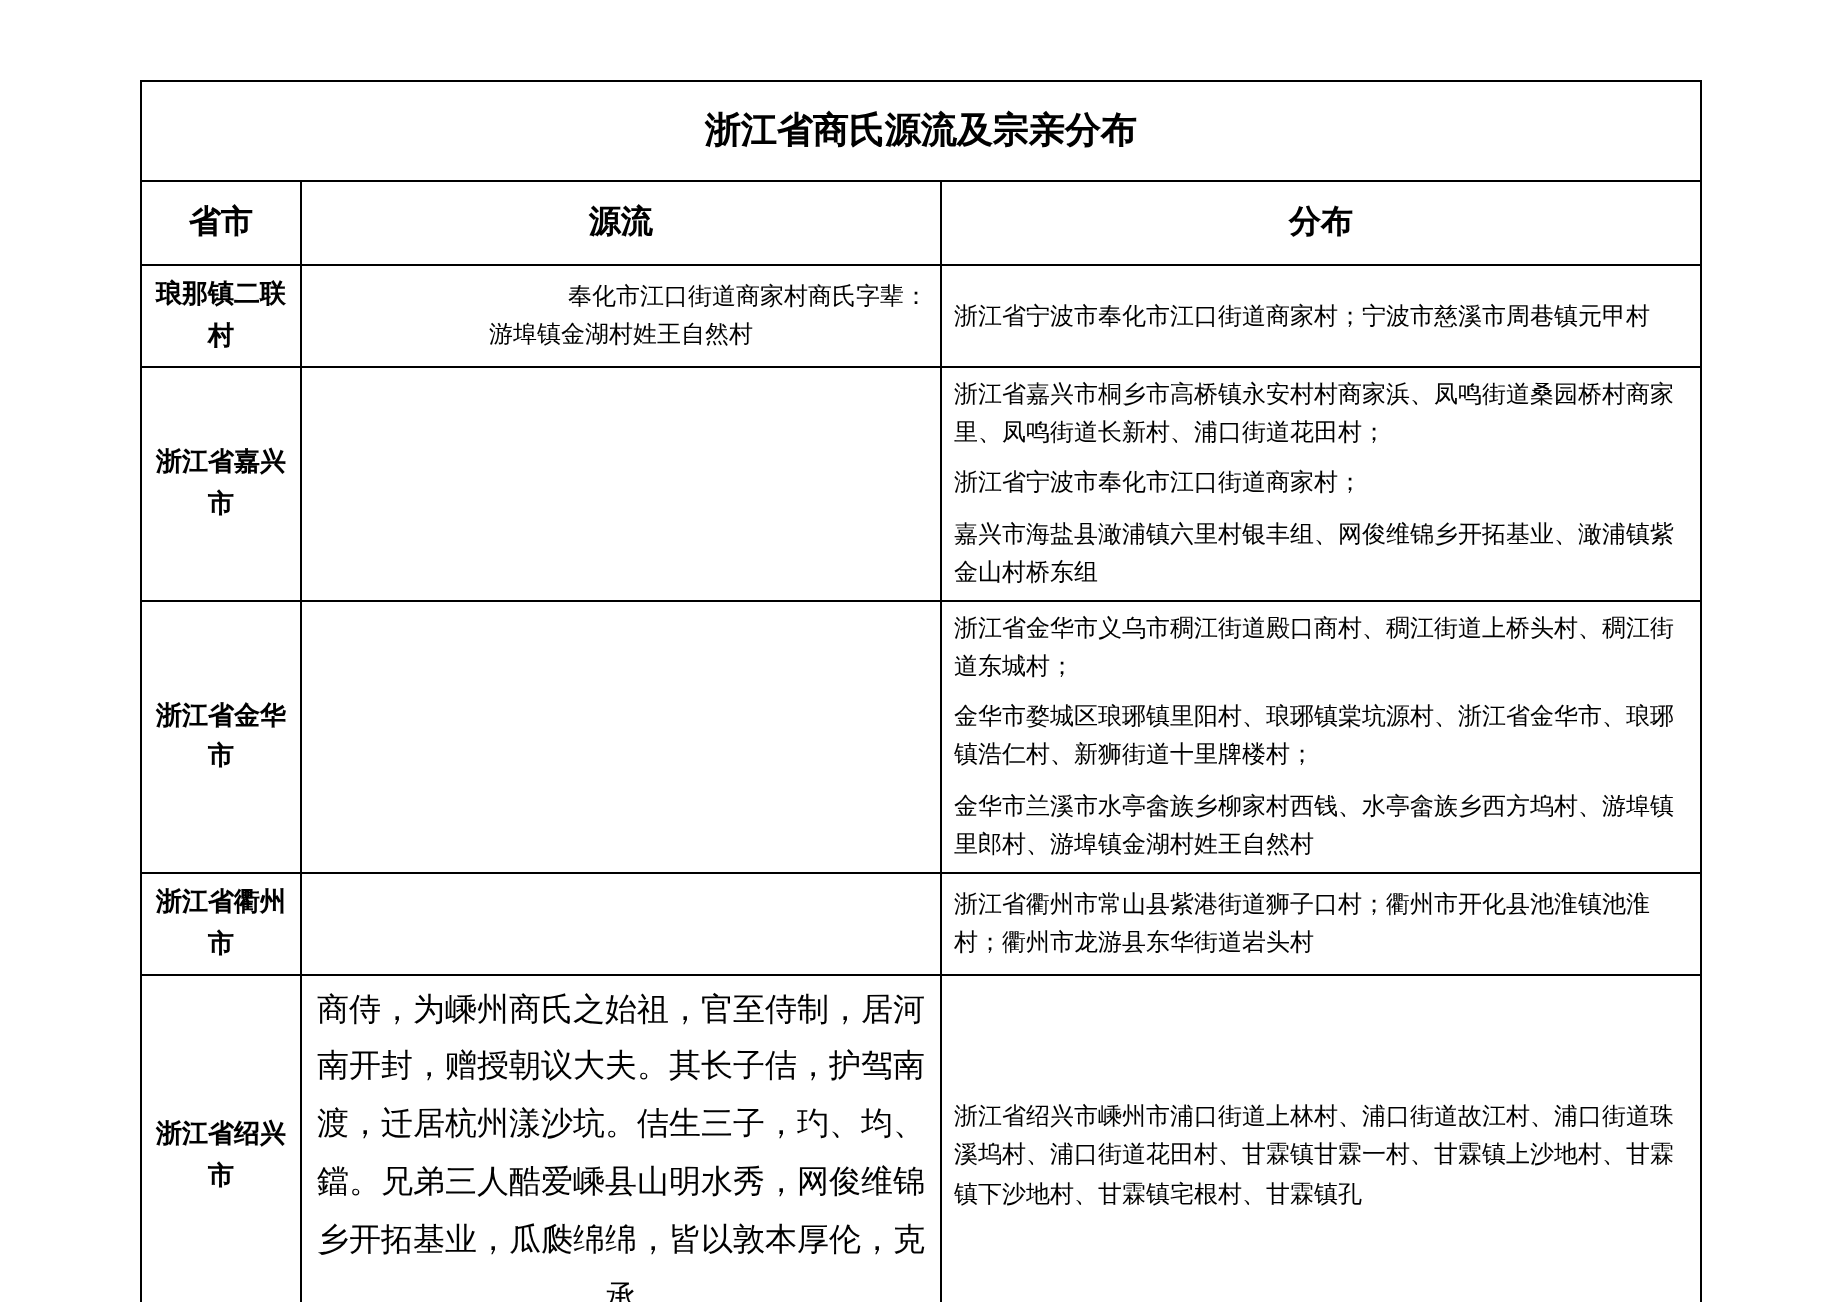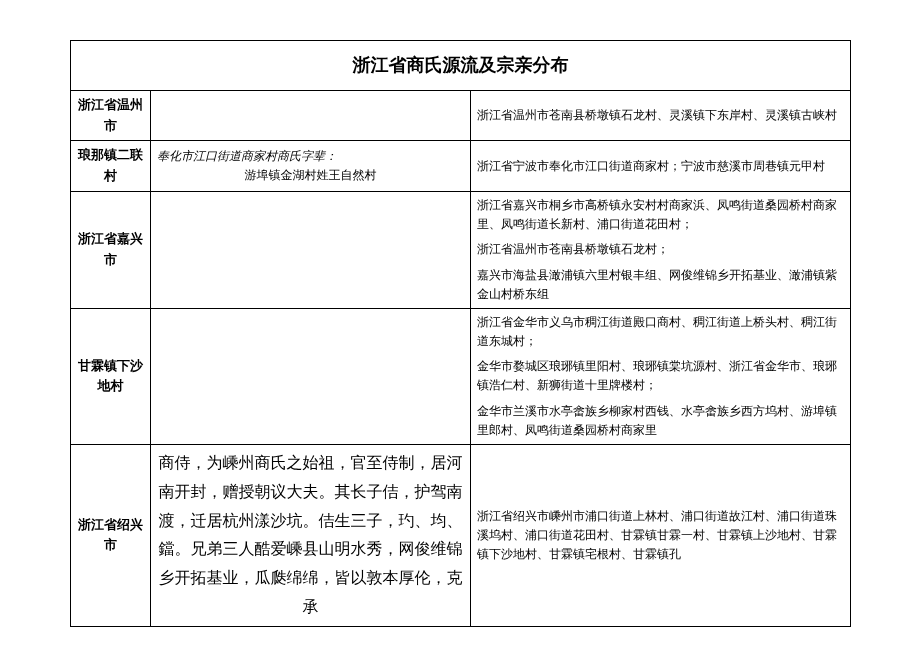--- a/index.html
+++ b/index.html
@@ -78,56 +78,61 @@
     <col class="col-province">
     <col class="col-origin">
     <col class="col-distribution">
   </colgroup>
 
   <tbody>
         <tr class="title-row">
     <td colspan="3">浙江省商氏源流及宗亲分布</td>
   </tr>
 
+  <tr class="header-row">
+    <td>省市</td>
+    <td>源流</td>
+    <td>分布</td>
+  </tr>
 
-  <tr>
-    <td class="col-province">浙江省温州市</td>
-    <td class="origin-content"></td>
-    <td class="dist-content">浙江省温州市苍南县桥墩镇石龙村、灵溪镇下东岸村、灵溪镇古峡村</td>
-  </tr>
 
   <tr>
     <td class="col-province">琅那镇二联村</td>
     <td class="origin-content">
-      <div style="text-align:left;font-style:italic;">奉化市江口街道商家村商氏字辈：</div>
+      <div style="text-align:right;">奉化市江口街道商家村商氏字辈：</div>
       <div>游埠镇金湖村姓王自然村</div>
     </td>
     <td class="dist-content">浙江省宁波市奉化市江口街道商家村；宁波市慈溪市周巷镇元甲村</td>
   </tr>
 
   <tr>
     <td class="col-province">浙江省嘉兴市</td>
     <td class="origin-content"></td>
     <td class="dist-content multi-para">
       <p>浙江省嘉兴市桐乡市高桥镇永安村村商家浜、凤鸣街道桑园桥村商家里、凤鸣街道长新村、浦口街道花田村；</p>
-      <p>浙江省温州市苍南县桥墩镇石龙村；</p>
+      <p>浙江省宁波市奉化市江口街道商家村；</p>
       <p>嘉兴市海盐县澉浦镇六里村银丰组、网俊维锦乡开拓基业、澉浦镇紫金山村桥东组</p>
     </td>
   </tr>
 
   <tr>
-    <td class="col-province">甘霖镇下沙地村</td>
+    <td class="col-province">浙江省金华市</td>
     <td class="origin-content"></td>
     <td class="dist-content multi-para">
       <p>浙江省金华市义乌市稠江街道殿口商村、稠江街道上桥头村、稠江街道东城村；</p>
       <p>金华市婺城区琅琊镇里阳村、琅琊镇棠坑源村、浙江省金华市、琅琊镇浩仁村、新狮街道十里牌楼村；</p>
-      <p>金华市兰溪市水亭畲族乡柳家村西钱、水亭畲族乡西方坞村、游埠镇里郎村、凤鸣街道桑园桥村商家里</p>
+      <p>金华市兰溪市水亭畲族乡柳家村西钱、水亭畲族乡西方坞村、游埠镇里郎村、游埠镇金湖村姓王自然村</p>
     </td>
   </tr>
 
+  <tr>
+    <td class="col-province">浙江省衢州市</td>
+    <td class="origin-content"></td>
+    <td class="dist-content">浙江省衢州市常山县紫港街道狮子口村；衢州市开化县池淮镇池淮村；衢州市龙游县东华街道岩头村</td>
+  </tr>
 
   <tr>
     <td class="col-province">浙江省绍兴市</td>
     <td class="origin-content-shaoxing">商侍，为嵊州商氏之始祖，官至侍制，居河南开封，赠授朝议大夫。其长子佶，护驾南渡，迁居杭州漾沙坑。佶生三子，玓、均、鐺。兄弟三人酷爱嵊县山明水秀，网俊维锦乡开拓基业，瓜瓞绵绵，皆以敦本厚伦，克承</td>
     <td class="dist-content">浙江省绍兴市嵊州市浦口街道上林村、浦口街道故江村、浦口街道珠溪坞村、浦口街道花田村、甘霖镇甘霖一村、甘霖镇上沙地村、甘霖镇下沙地村、甘霖镇宅根村、甘霖镇孔</td>
   </tr>
 
 </tbody>
     </table>
 </div>

